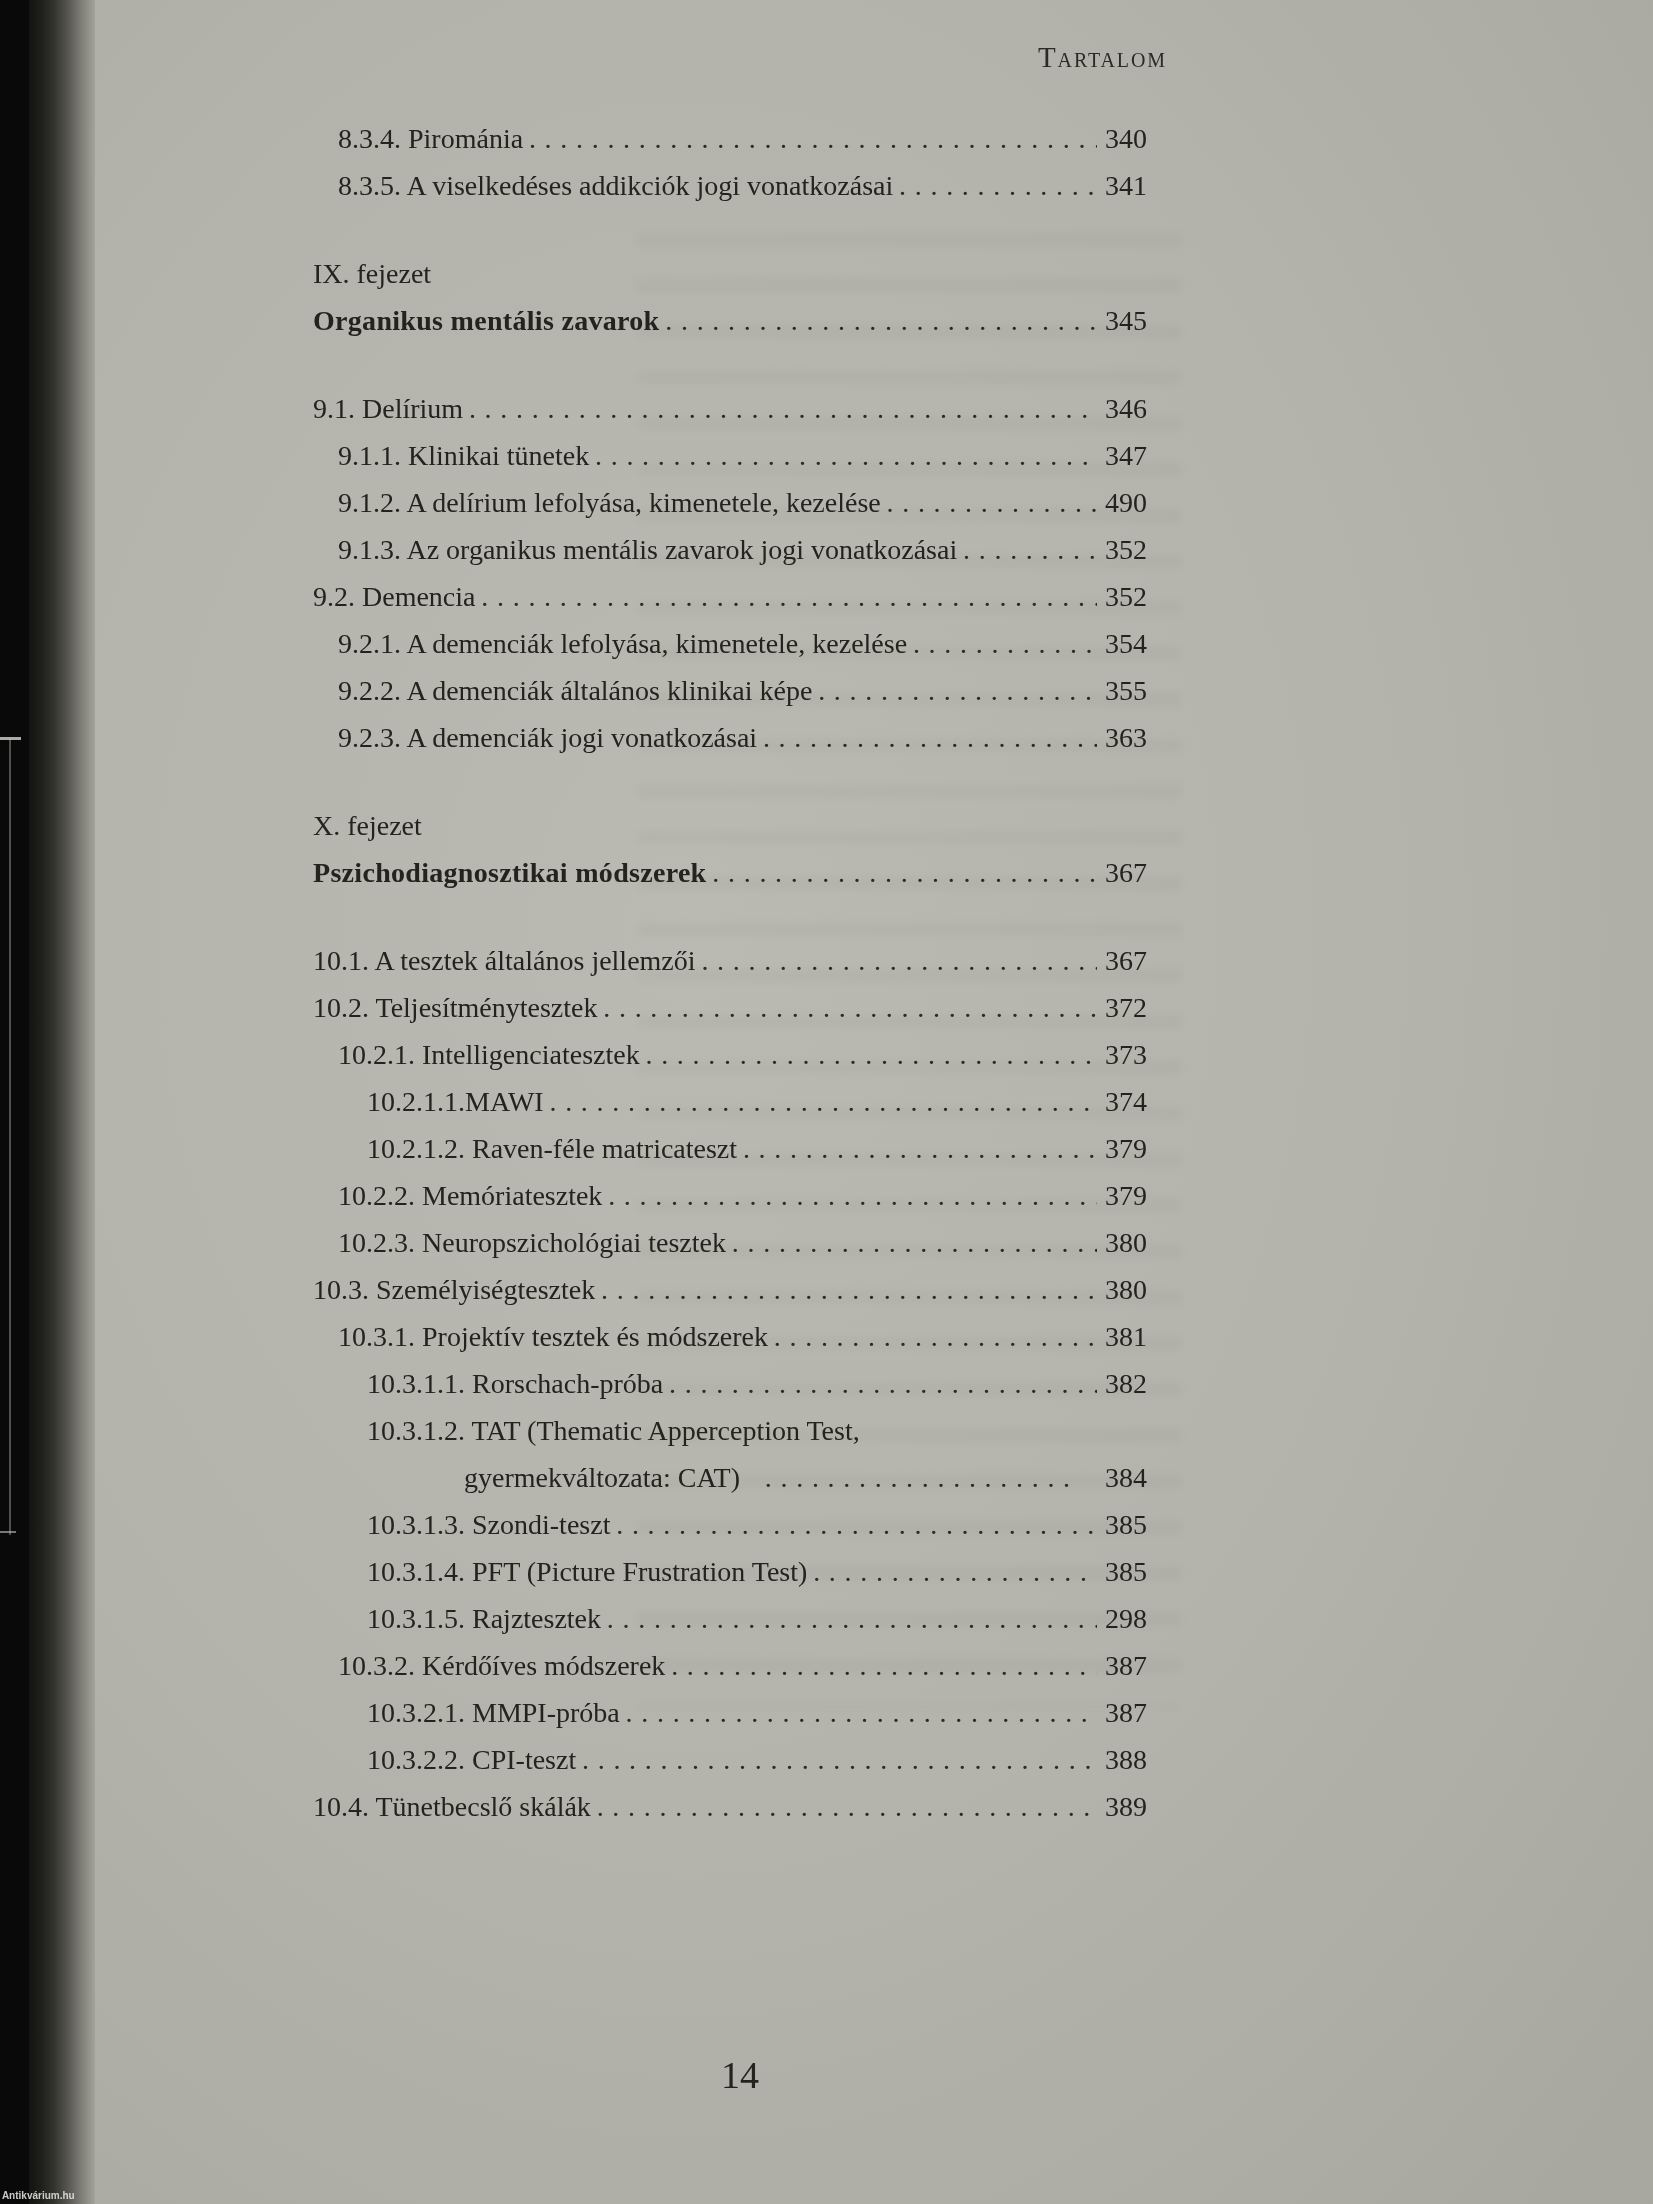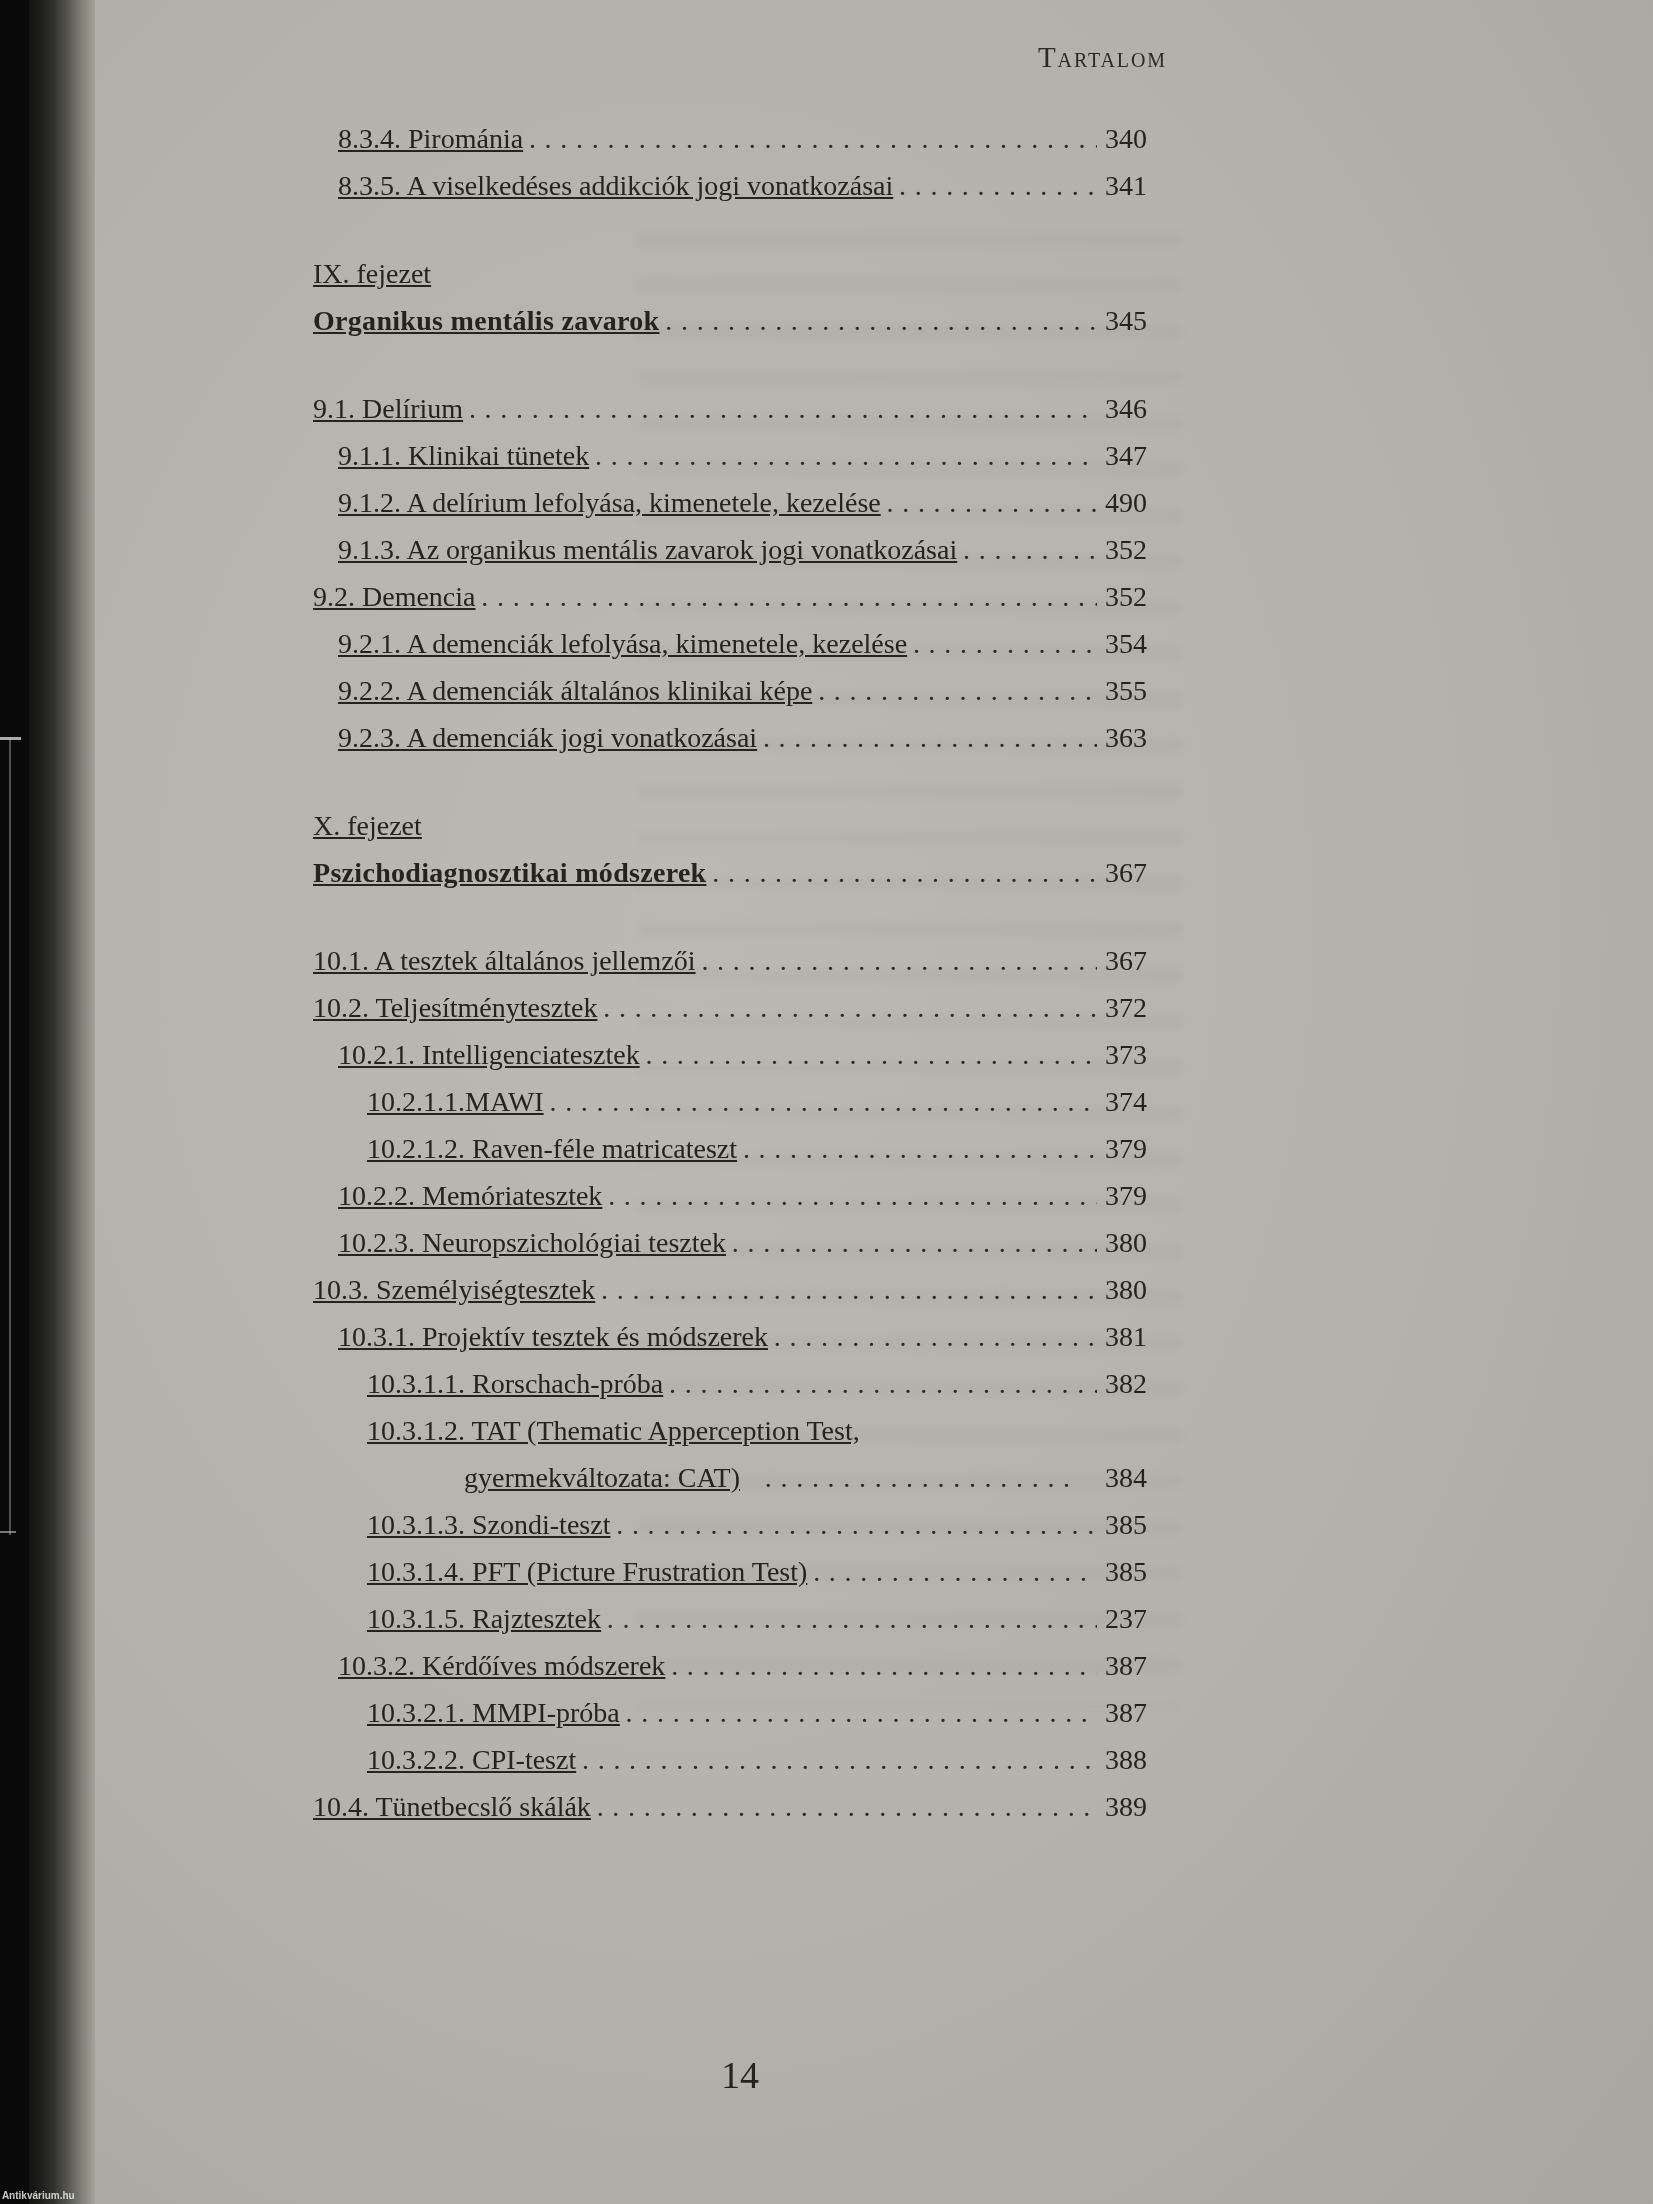--- a/index.html
+++ b/index.html
@@ -98,21 +98,21 @@
     display: flex;
     align-items: baseline;
     line-height: 47px;
     white-space: nowrap;
   }
   .toc-row.bold .toc-label { font-weight: bold; letter-spacing: 0.3px; }
   .indent-0 { padding-left: 0; }
   .indent-1 { padding-left: 25px; }
   .indent-2 { padding-left: 54px; }
   .indent-3 { padding-left: 151px; gap: 19px; }
-  .toc-label { flex: 0 0 auto; text-decoration: underline; }
+  .toc-label { flex: 0 0 auto; }
   .toc-leader {
     flex: 1 1 auto;
     overflow: hidden;
     white-space: nowrap;
     margin: 0 7.8px 0 5.8px;
   }
   .toc-leader::after {
     content: "......................................................................................................";
     letter-spacing: 8.7px;
     color: #2a2a24;
@@ -293,21 +293,21 @@
         <span class="toc-page">385</span>
       </div>
       <div class="toc-row indent-2">
         <span class="toc-label">10.3.1.4. PFT (Picture Frustration Test)</span>
         <span class="toc-leader"></span>
         <span class="toc-page">385</span>
       </div>
       <div class="toc-row indent-2">
         <span class="toc-label">10.3.1.5. Rajztesztek</span>
         <span class="toc-leader"></span>
-        <span class="toc-page">237</span>
+        <span class="toc-page">298</span>
       </div>
       <div class="toc-row indent-1">
         <span class="toc-label">10.3.2. Kérdőíves módszerek</span>
         <span class="toc-leader"></span>
         <span class="toc-page">387</span>
       </div>
       <div class="toc-row indent-2">
         <span class="toc-label">10.3.2.1. MMPI-próba</span>
         <span class="toc-leader"></span>
         <span class="toc-page">387</span>

